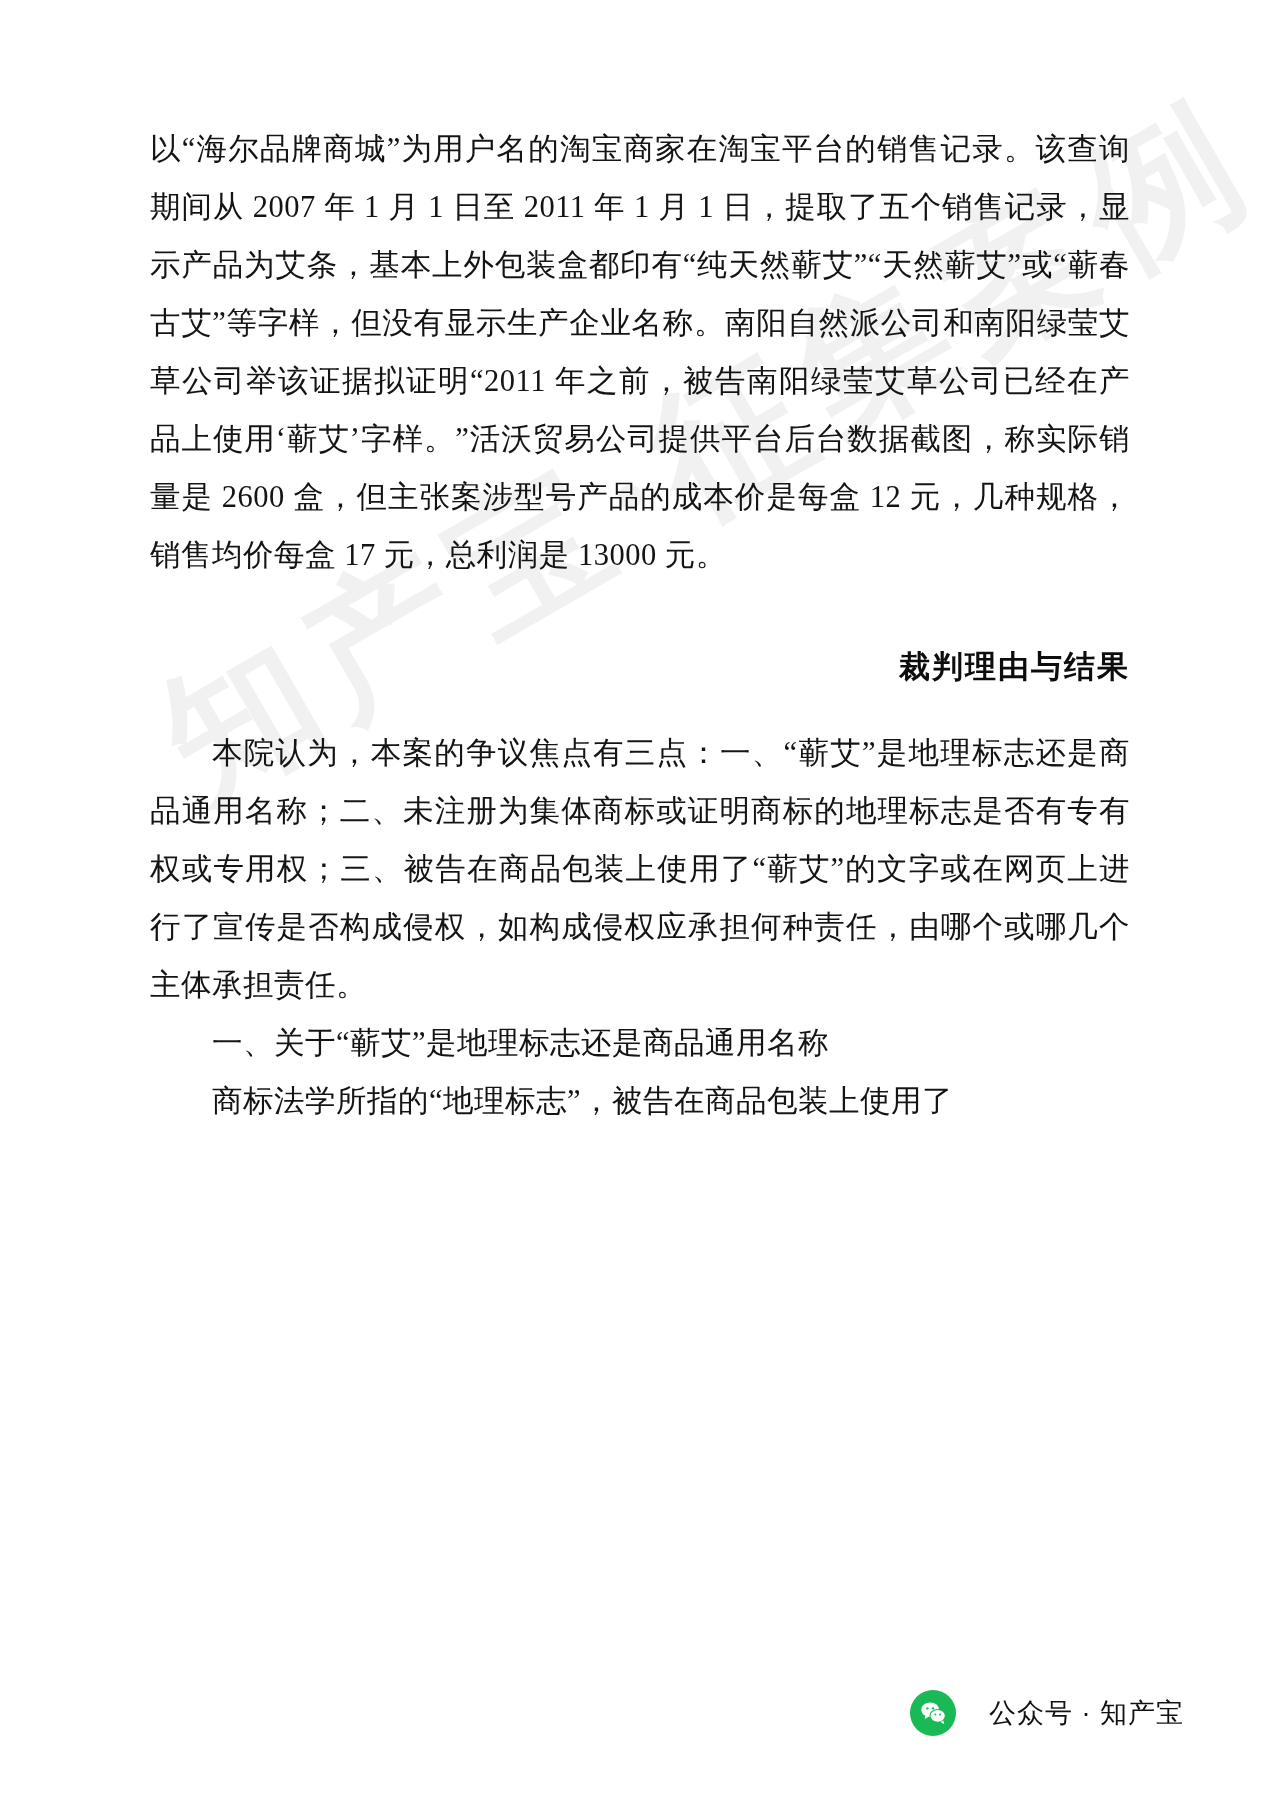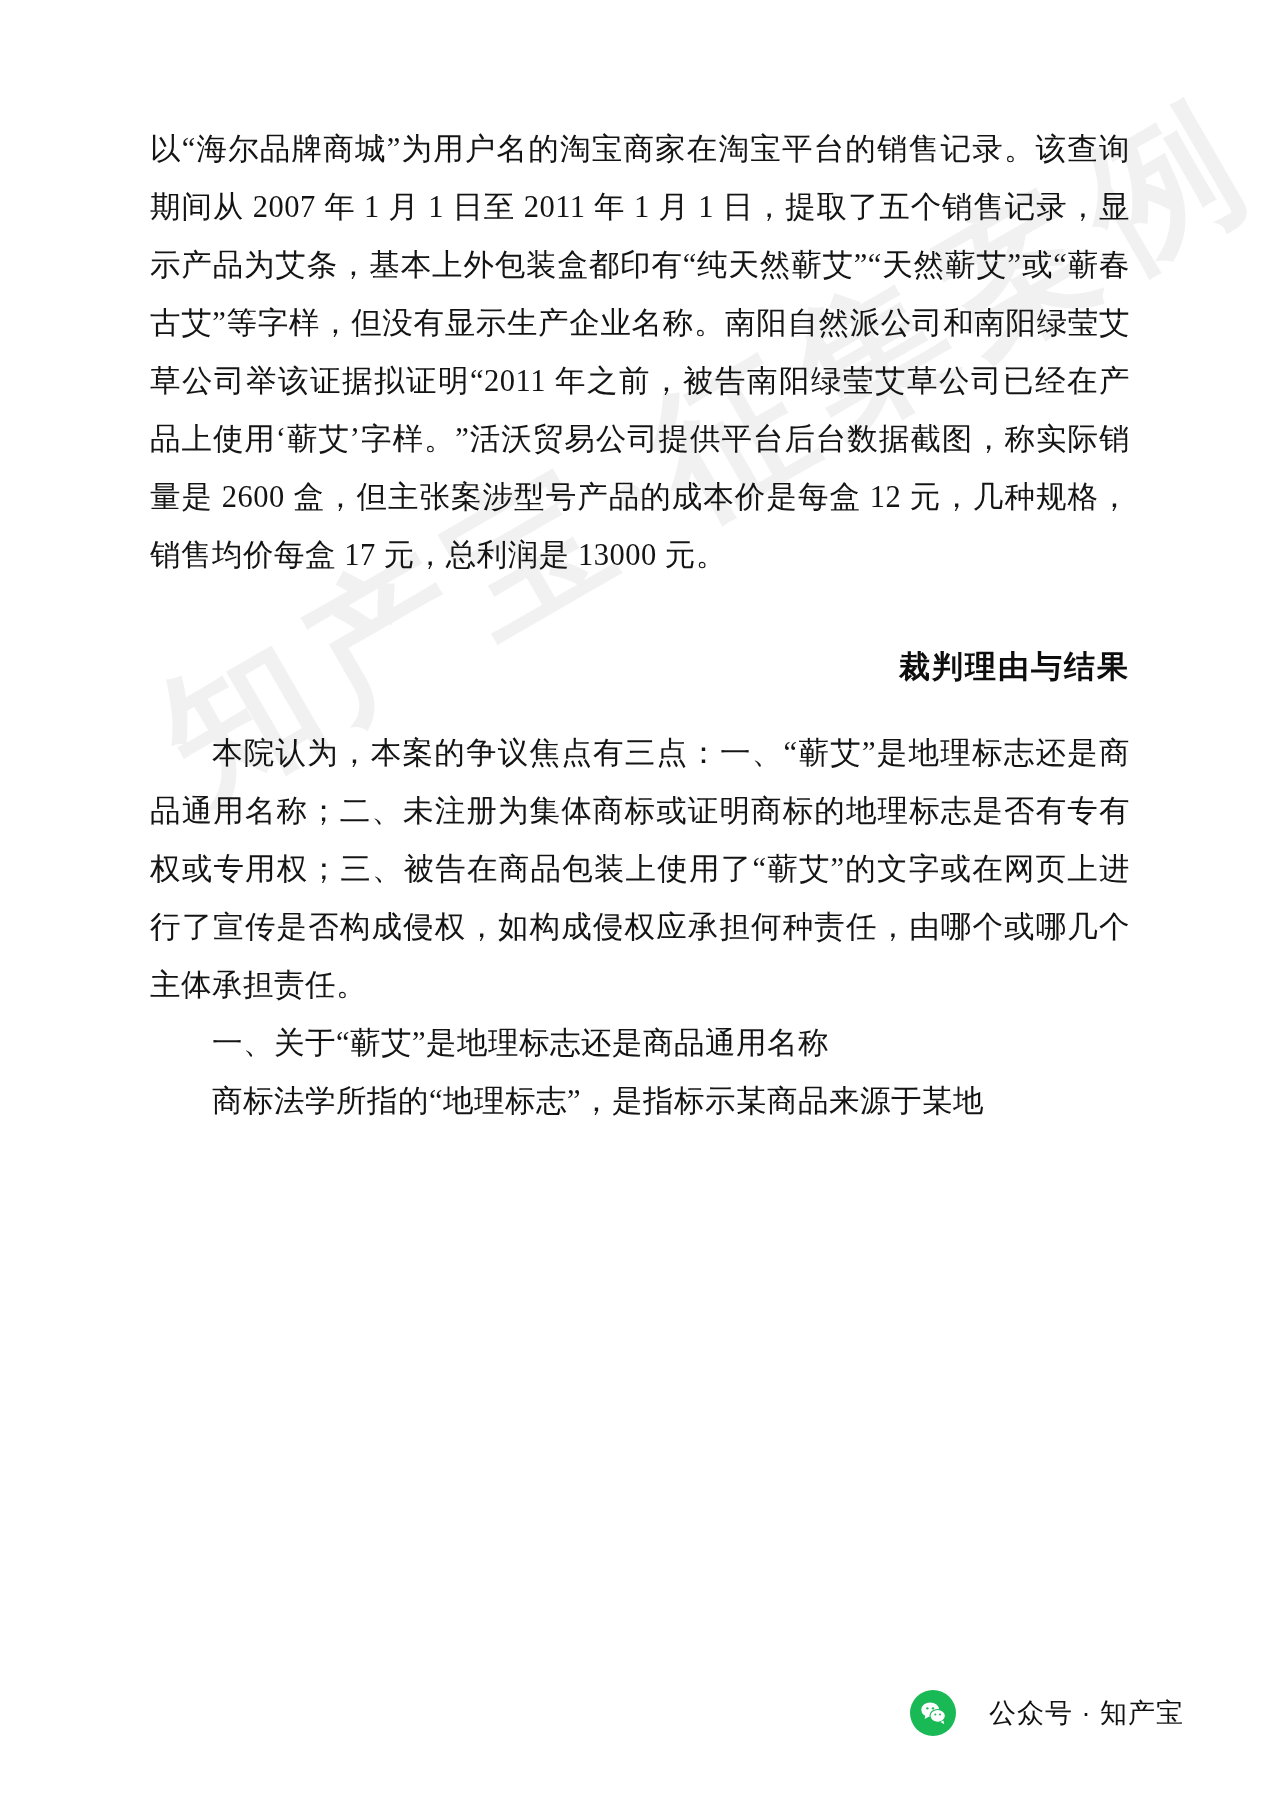--- a/index.html
+++ b/index.html
@@ -132,21 +132,21 @@
 
 
     <h2 class="section-title">裁判理由与结果</h2>
 
     <div class="gap-md"></div>
 
     <p class="para indent">本院认为，本案的争议焦点有三点：一、“蕲艾”是地理标志还是商品通用名称；二、未注册为集体商标或证明商标的地理标志是否有专有权或专用权；三、被告在商品包装上使用了“蕲艾”的文字或在网页上进行了宣传是否构成侵权，如构成侵权应承担何种责任，由哪个或哪几个主体承担责任。</p>
 
     <p class="para indent">一、关于“蕲艾”是地理标志还是商品通用名称</p>
 
-    <p class="para indent">商标法学所指的“地理标志”，是指标示某商品来源于某地</p>
+    <p class="para indent">商标法学所指的“地理标志”，被告在商品包装上使用了</p>
 
   </div>
 
 
   <div class="footer-brand">
     <span class="wechat-icon">
       <svg width="30" height="30" viewBox="0 0 32 32" aria-hidden="true">
         <ellipse cx="13" cy="12.5" rx="9.5" ry="7.8" fill="#ffffff"></ellipse>
         <polygon points="8,18 7,22.5 11.5,20" fill="#ffffff"></polygon>
         <ellipse cx="21" cy="19" rx="8.2" ry="6.8" fill="#ffffff" stroke="#19b955" stroke-width="1.2"></ellipse>

